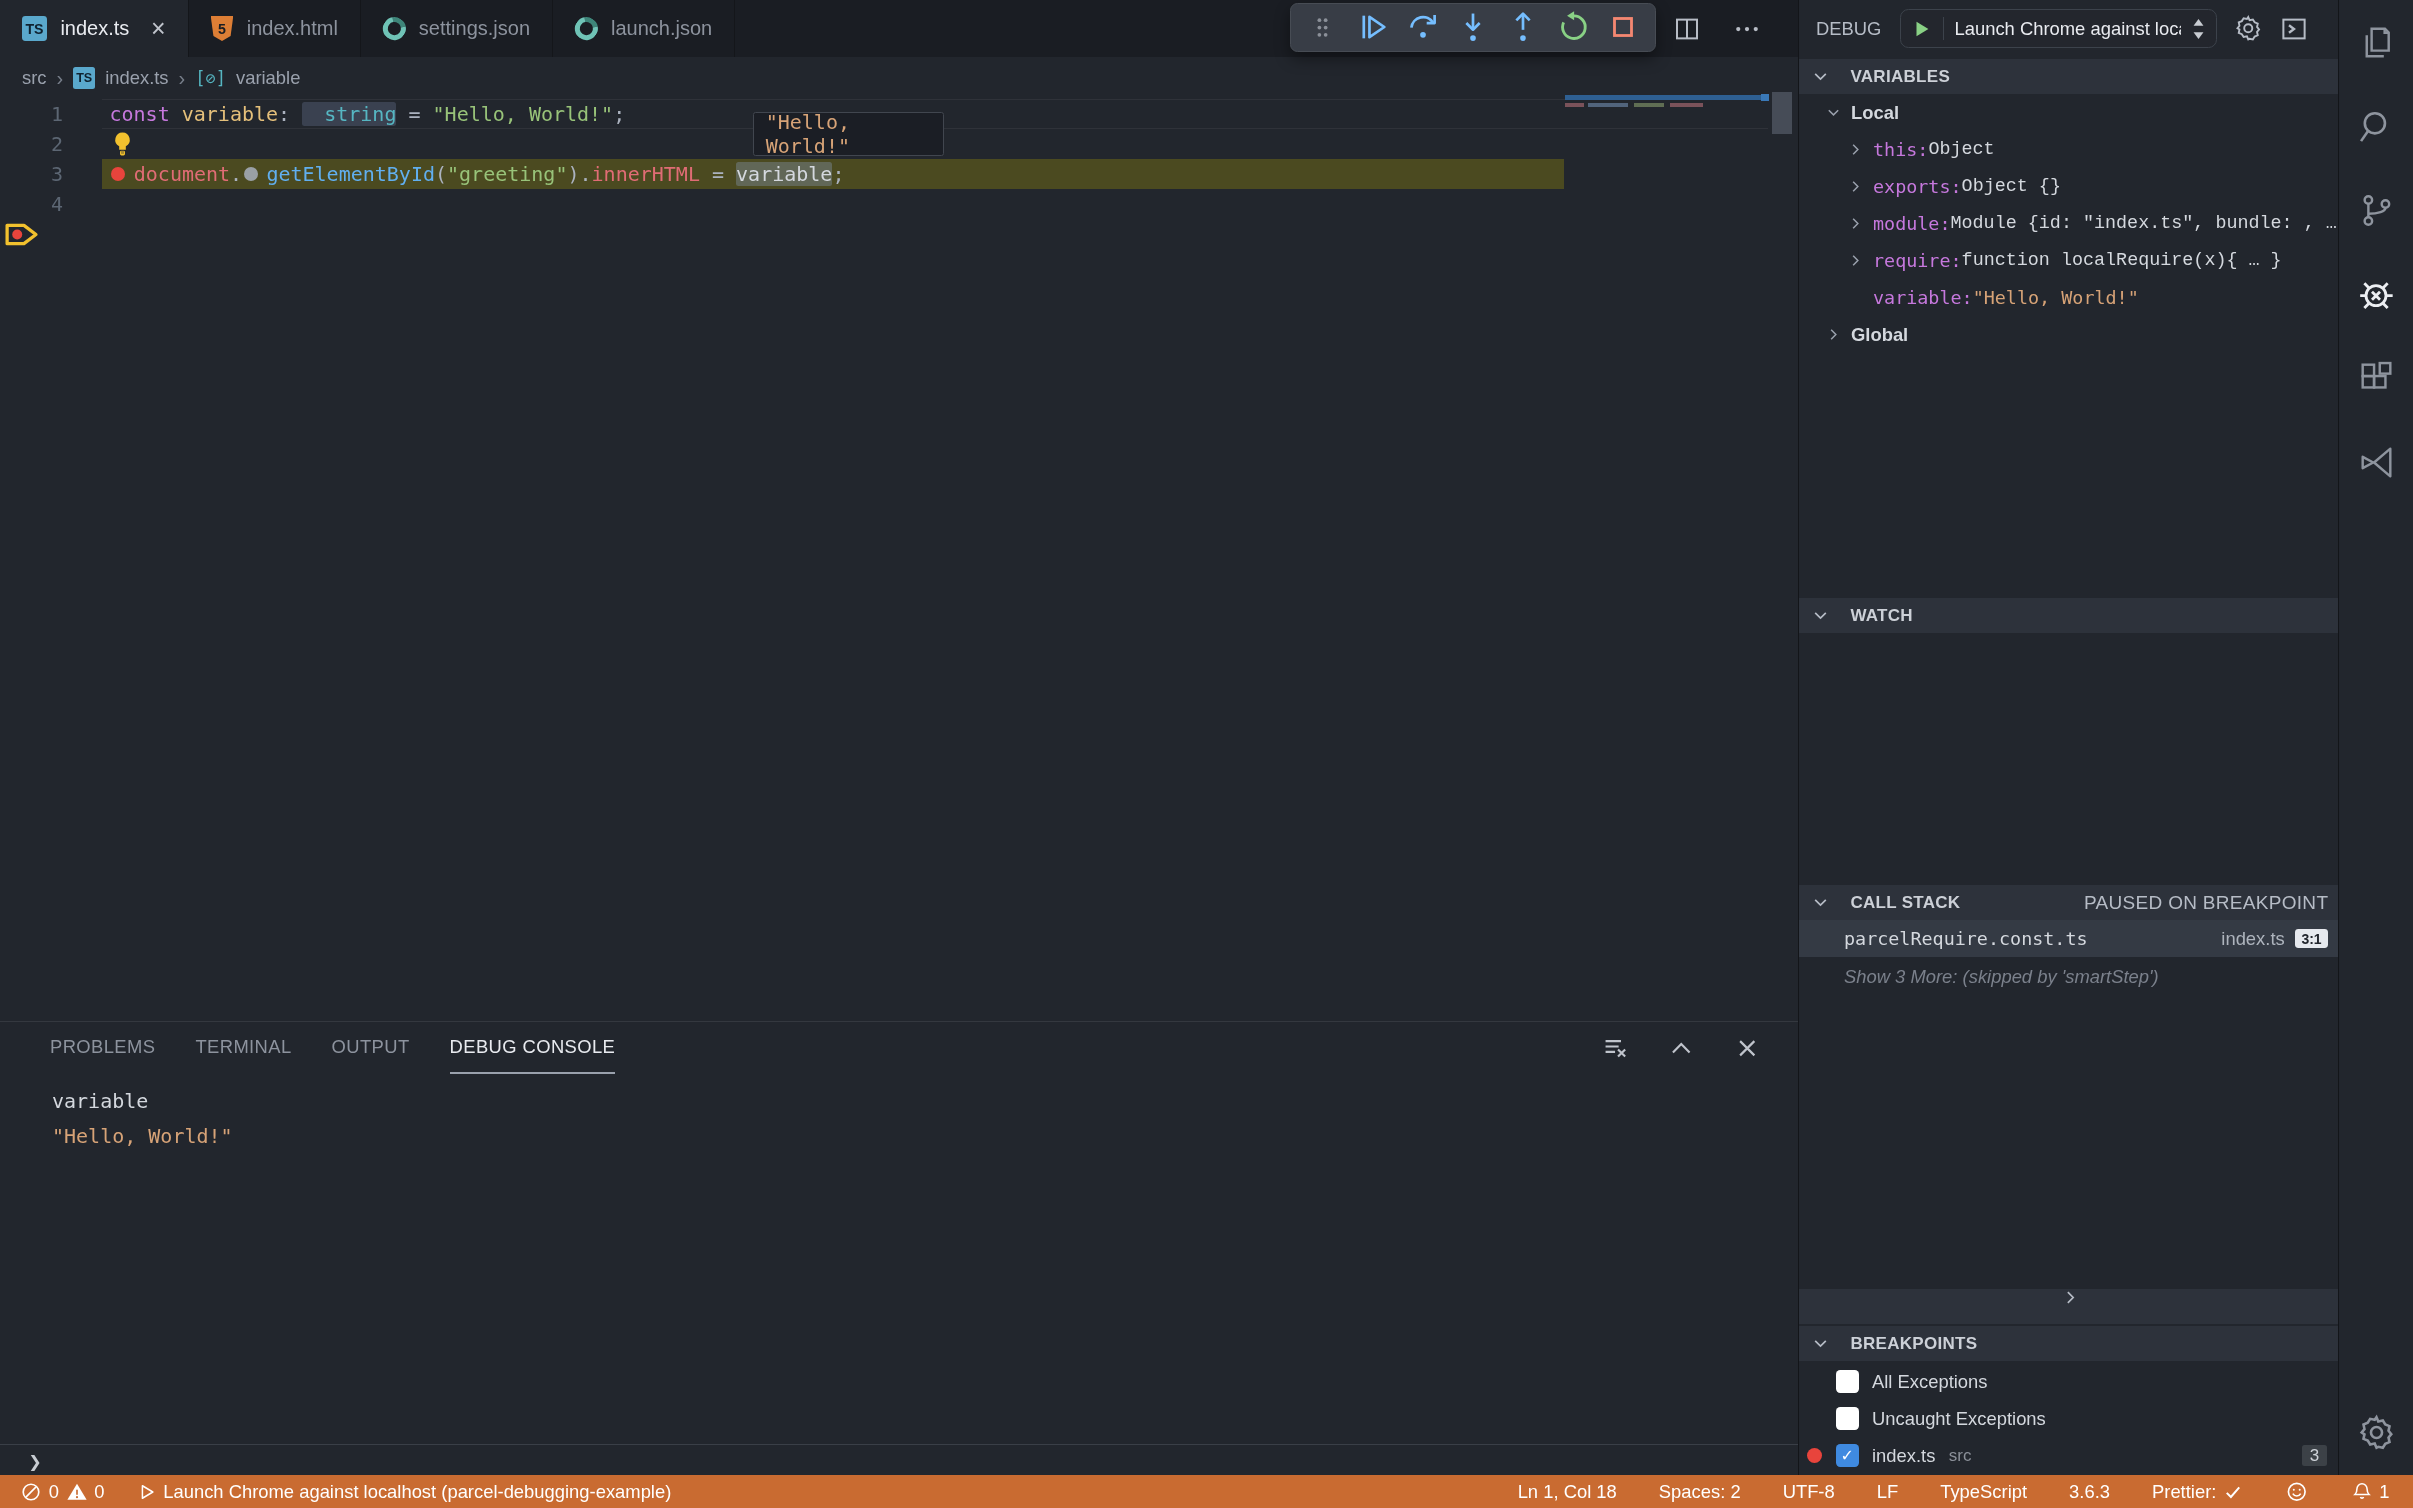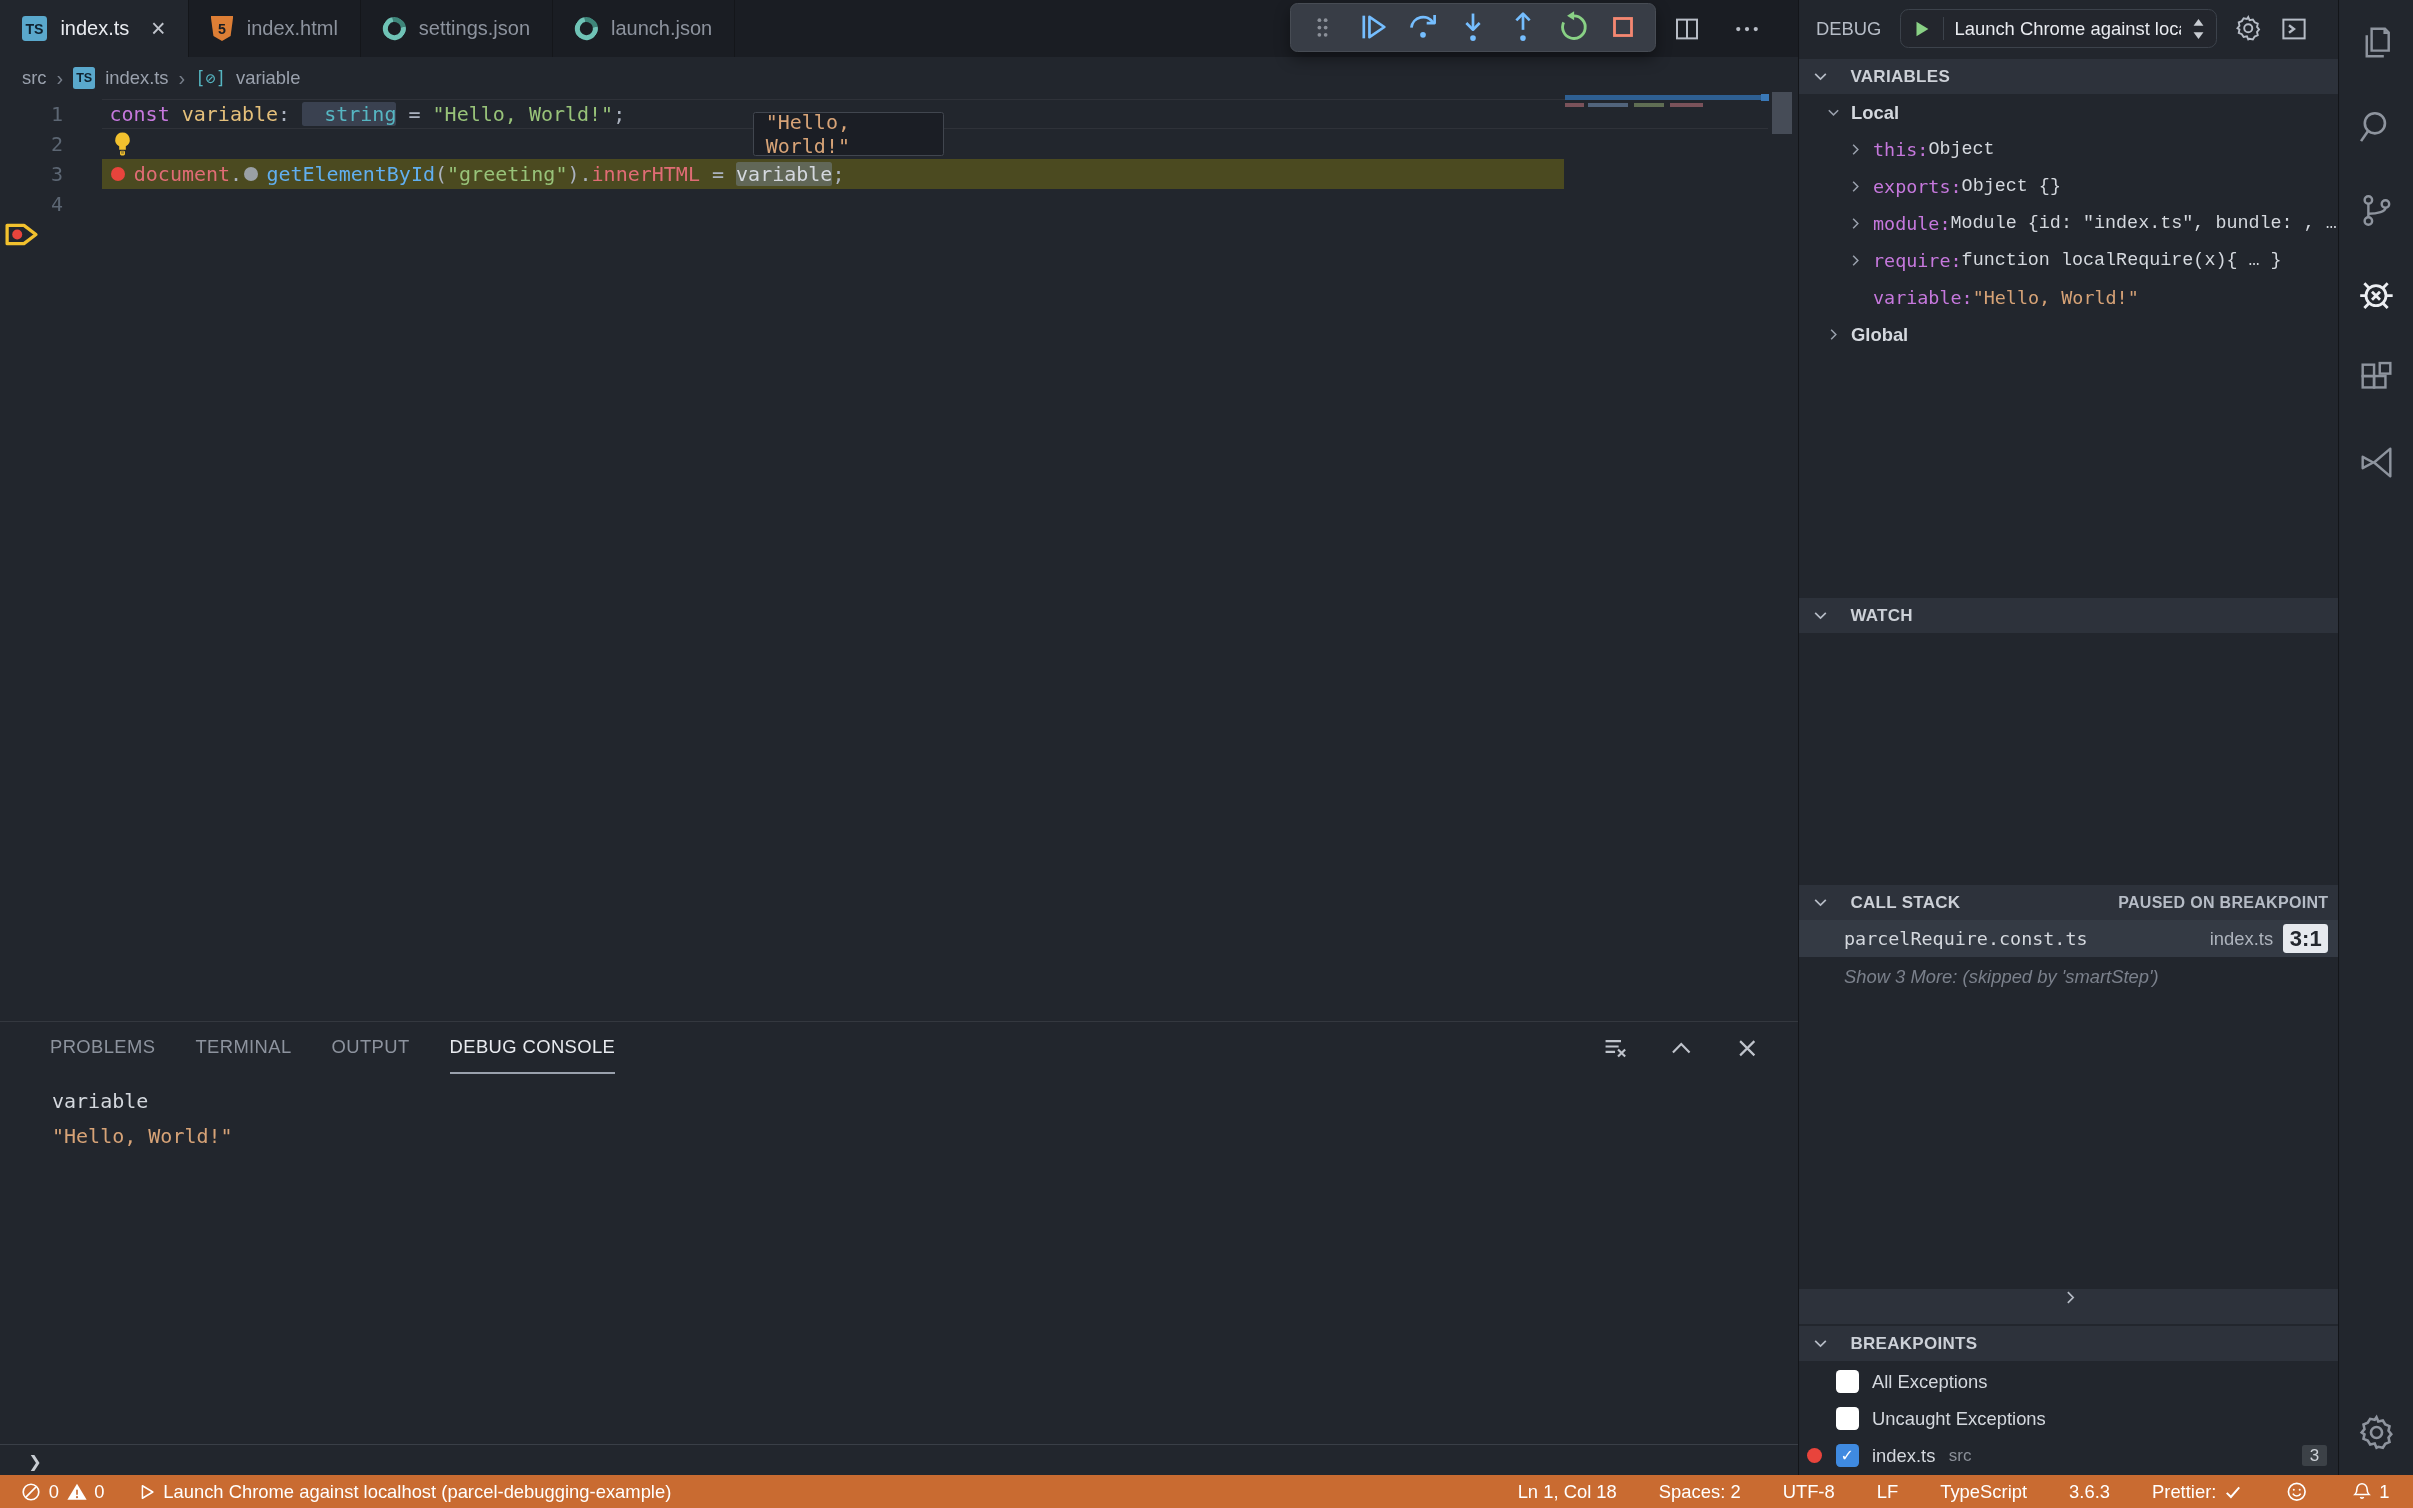--- a/index.html
+++ b/index.html
@@ -78,35 +78,35 @@
   
   .sidebar{position:absolute;left:1798px;top:0;width:541px;height:1475px;background:#22262d;border-left:1.7px solid #131519;box-sizing:border-box;}
   .debug-titlebar{position:absolute;left:0;top:0;width:100%;height:57px;display:flex;align-items:center;padding-left:17px;box-sizing:border-box;}
   .dt-label{color:#b6bcc6;font-size:18.4px;}
   .launch-select{margin-left:18.4px;width:317px;height:39px;border:1.7px solid #3c424b;border-radius:8.4px;background:#23262d;display:flex;align-items:center;padding:0 10px;gap:10px;box-sizing:border-box;}
   .ls-sep{width:1.7px;height:23.5px;background:#3c424b;}
   .ls-text{flex:1;font-size:18.4px;color:#e9ebf0;white-space:nowrap;overflow:hidden;text-overflow:clip;}
   .tb-icon{margin-left:17px;color:#b6bcc6;display:flex;align-items:center;}
 
   .sec-h{position:absolute;left:0;width:541px;height:35px;background:#2d323b;display:flex;align-items:center;padding:0 11.7px 0 13.4px;gap:21px;font-size:17px;font-weight:bold;color:#ccd0d7;letter-spacing:0.3px;box-sizing:border-box;}
-  .sec-status{margin-left:auto;font-size:16px;font-weight:bold;color:#b6bcc6;letter-spacing:0.3px;}
+  .sec-status{margin-left:auto;font-size:19px;font-weight:normal;color:#b6bcc6;letter-spacing:0.3px;}
   .chev{display:flex;align-items:center;color:#b6bcc6;}
 
   .tree{position:absolute;left:0;width:541px;}
   .trow{height:37px;display:flex;align-items:center;font-family:"DejaVu Sans Mono",monospace;font-size:18.4px;color:#d4d8de;}
   .trow .ui{font-family:"Liberation Sans",sans-serif;font-weight:bold;}
   .ind1{padding-left:27px;} .ind2{padding-left:49px;}
   .vname{color:#c678dd;} .vval{color:#d4d8de;font-family:Liberation Mono, monospace;} .vstr{color:#d7a377;}
   .tchev{width:25px;display:flex;align-items:center;color:#9aa1ad;flex:none;}
 
   .frame-row{position:absolute;left:0;top:920px;width:541px;height:37px;background:#343a44;display:flex;align-items:center;padding:0 11.7px 0 45px;box-sizing:border-box;}
   .frame-name{font-family:"DejaVu Sans Mono",monospace;font-size:18.4px;color:#d4d8de;}
   .frame-right{margin-left:auto;display:flex;align-items:center;gap:10px;}
   .frame-file{font-size:18.4px;color:#aeb4bd;}
-  .loc-badge{background:#e6e9ee;color:#22262d;font-weight:bold;font-size:22px;border-radius:3.4px;padding:1.7px 6.7px;}
+  .loc-badge{background:#e6e9ee;color:#22262d;font-weight:bold;font-size:14px;border-radius:3.4px;padding:1.7px 6.7px;}
   .more-row{position:absolute;left:0;top:960px;width:541px;height:34px;display:flex;align-items:center;padding-left:45px;font-style:italic;font-size:18.4px;color:#7b818c;box-sizing:border-box;}
 
   .bp-rows{position:absolute;left:0;top:1363px;width:541px;}
   .bp-row{height:37px;display:flex;align-items:center;padding-left:37px;position:relative;box-sizing:border-box;}
   .cbx{width:22.6px;height:22.6px;border-radius:4.2px;background:#fff;flex:none;display:flex;align-items:center;justify-content:center;}
   .cbx.on{background:#3f8ae0;color:#fff;font-size:16px;font-weight:bold;}
   .bp-label{font-size:18.4px;color:#d4d8de;margin-left:13.4px;}
   .bp-detail{font-size:17px;color:#8b9099;margin-left:13.4px;}
   .bp-dot{position:absolute;left:8.4px;width:15px;height:15px;border-radius:50%;background:#e8443c;}
   .bp-count{margin-left:auto;margin-right:13.4px;background:#3c4147;color:#cfd3d9;font-size:17px;border-radius:2.5px;padding:0.8px 7.5px;}

